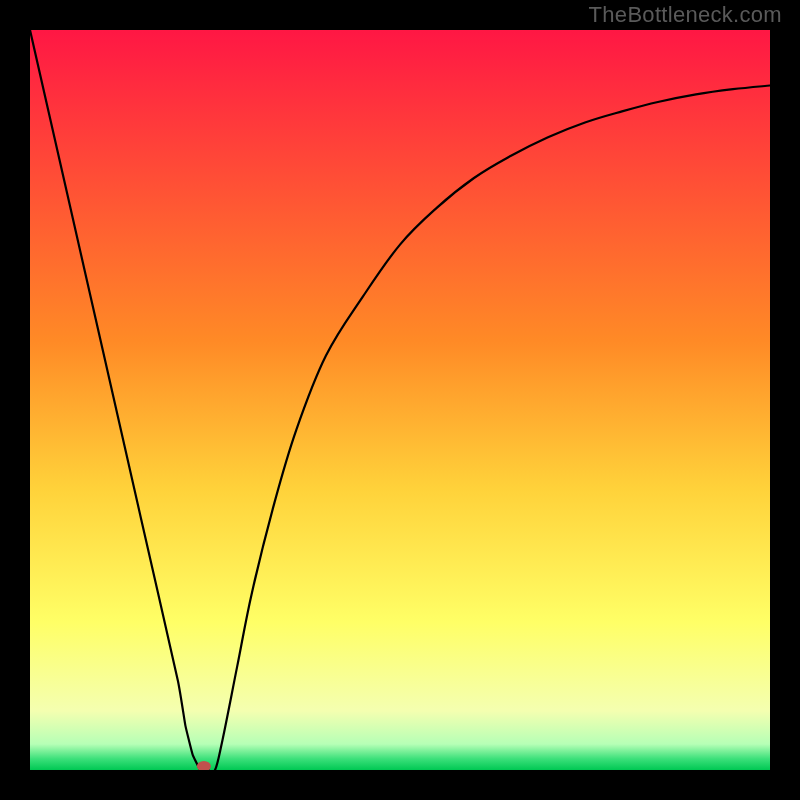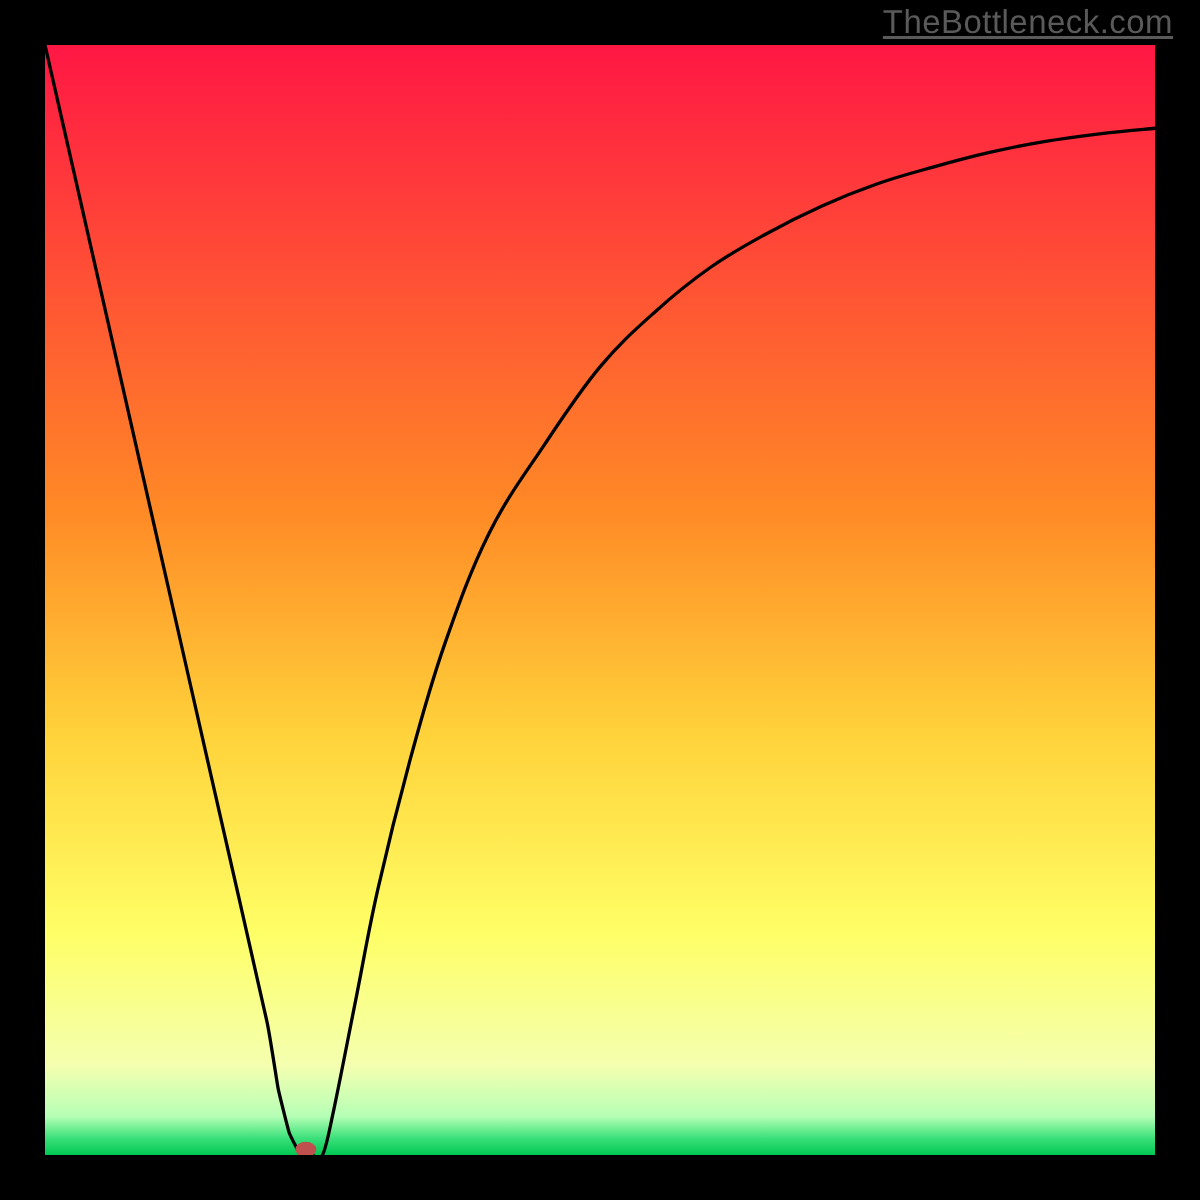--- a/index.html
+++ b/index.html
@@ -19,21 +19,20 @@
   }
   .watermark {
     position: absolute;
     top: 2px;
     right: 18px;
     color: #5a5a5a;
     font-size: 22px;
     font-weight: 400;
     letter-spacing: 0.3px;
     z-index: 5;
-    text-decoration: underline;
   }
   .plot-area {
     position: absolute;
     left: 30px;
     top: 30px;
     width: 740px;
     height: 740px;
     overflow: hidden;
   }
   .plot-area svg {

